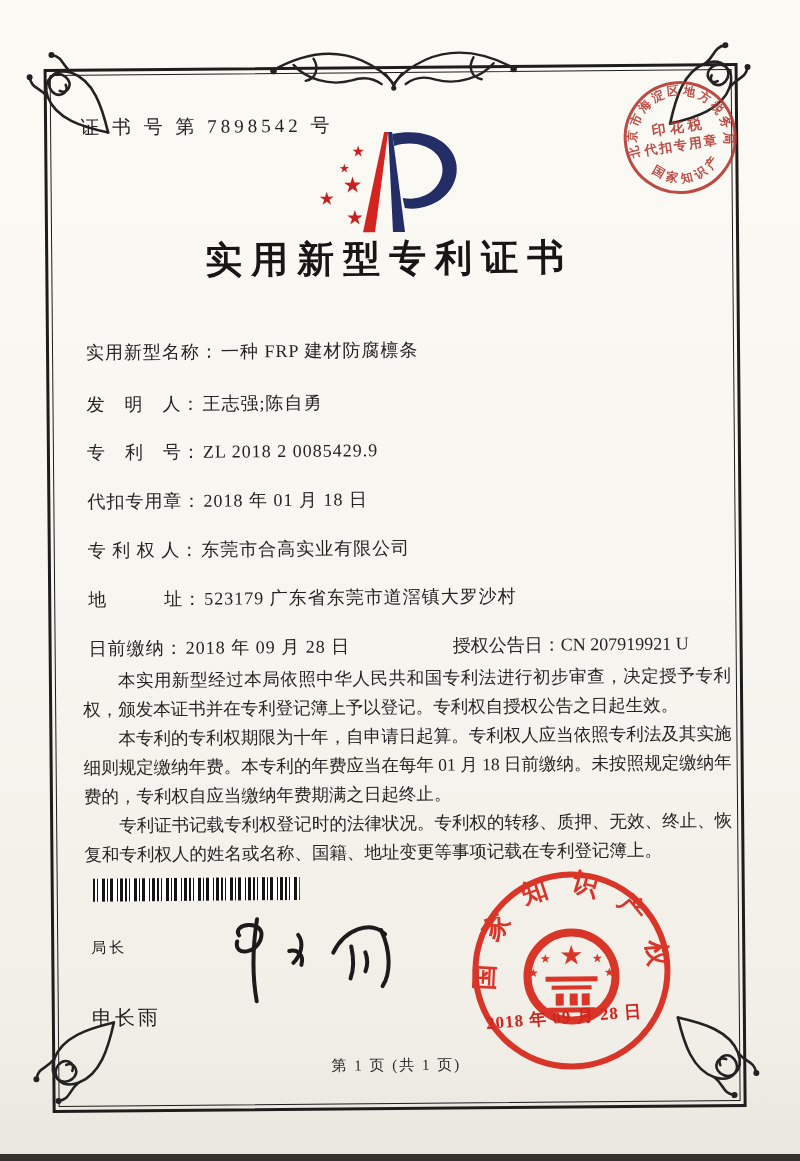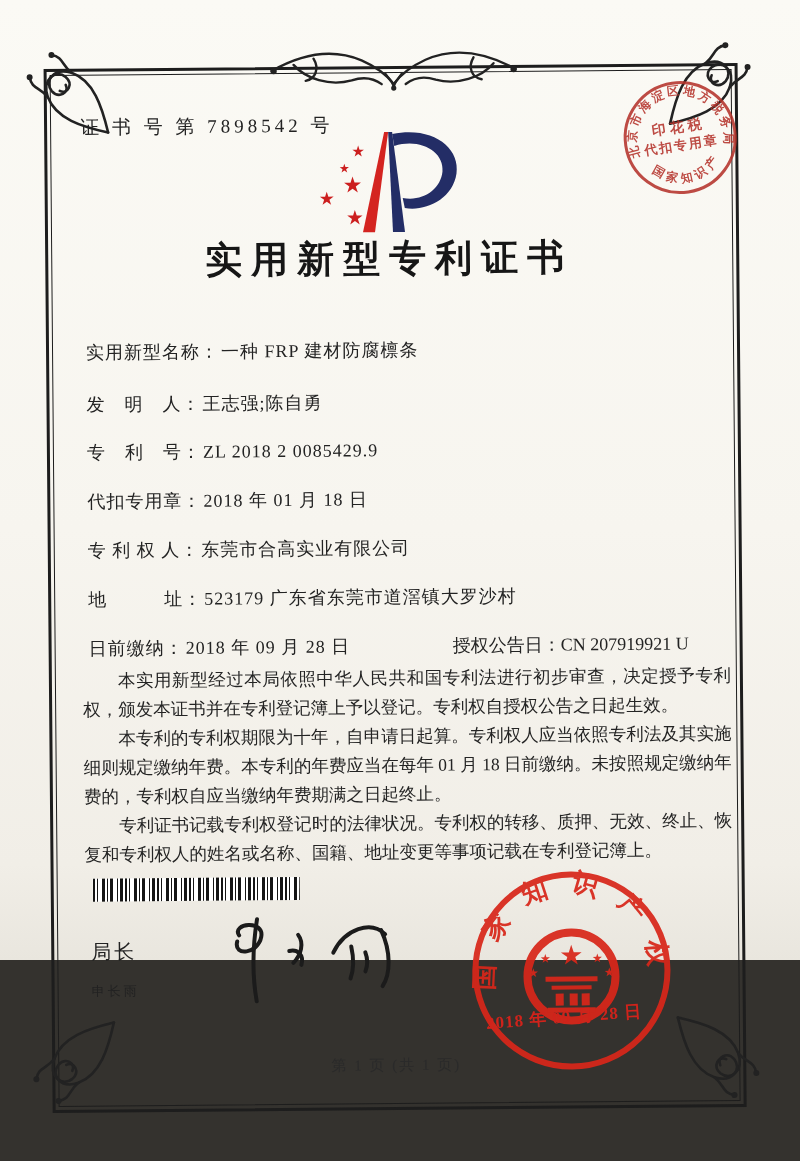--- a/index.html
+++ b/index.html
@@ -2,21 +2,21 @@
 <html><head>
 <meta charset="utf-8">
 <style>
   html,body{margin:0;padding:0;}
   body{
     width:800px;height:1161px;position:relative;overflow:hidden;
     background:#34322e;
     font-family:"Liberation Serif","DejaVu Serif",serif;
   }
   .paper{
-    position:absolute;left:0;top:0;width:800px;height:960px;
+    position:absolute;left:0;top:0;width:800px;height:1154px;
     background:linear-gradient(180deg,#fbfaf5 0%,#f7f5ef 55%,#f1eee7 90%,#e9e6de 100%);
   }
   .tilt{position:absolute;left:0;top:0;width:800px;height:1150px;transform:rotate(-0.5deg);transform-origin:50% 50%;}
   .frame-outer{position:absolute;left:48px;top:66px;width:688px;height:1038px;border:3px solid #1d1d1d;}
   .frame-inner{position:absolute;left:3px;top:3px;right:3px;bottom:3px;border:1px solid #1d1d1d;}
   .cert-no{position:absolute;left:84px;top:112px;font-size:19px;letter-spacing:4px;color:#222;}
   .title{position:absolute;left:0;top:234px;width:784px;text-align:center;font-size:37px;letter-spacing:9px;color:#161616;font-weight:700;}
   .row{position:absolute;left:88px;font-size:18px;color:#232323;white-space:nowrap;}
   .row .lbl{letter-spacing:1px;}
   .row .val{letter-spacing:1px;margin-left:2px;}
@@ -24,22 +24,22 @@
   .body-text{position:absolute;left:82px;top:664px;width:648px;font-size:17.5px;line-height:29px;text-align:justify;color:#242424;}
   .body-text p{margin:0;text-indent:2em;}
   .barcode{
     position:absolute;left:90px;top:876px;width:207px;height:23px;
     background:repeating-linear-gradient(90deg,
       #141414 0 2px,#fff 2px 4px,#141414 4px 5px,#fff 5px 9px,
       #141414 9px 12px,#fff 12px 14px,#141414 14px 15px,#fff 15px 17px,
       #141414 17px 20px,#fff 20px 24px,#141414 24px 25px,#fff 25px 27px,
       #141414 27px 30px,#fff 30px 32px);
   }
-  .director-title{position:absolute;left:88px;top:936px;font-size:20px;letter-spacing:3px;color:#222;}
-  .director-name{position:absolute;left:88px;top:980px;font-size:13px;letter-spacing:3px;color:#222;}
+  .director-title{position:absolute;left:88px;top:936px;font-size:15px;letter-spacing:3px;color:#222;}
+  .director-name{position:absolute;left:88px;top:1002px;font-size:20px;letter-spacing:3px;color:#222;}
   .signature{position:absolute;left:198px;top:908px;}
   .seal{position:absolute;left:458px;top:862px;opacity:0.93;}
   .seal-date{position:absolute;left:482px;top:1006px;width:190px;font-size:17px;letter-spacing:1px;color:#d0231b;transform:rotate(-4deg);font-weight:700;}
   .tax-stamp{position:absolute;left:620px;top:76px;opacity:0.88;transform:rotate(-8deg);}
   .footer{position:absolute;left:0;top:1056px;width:784px;text-align:center;font-size:15px;color:#2a2a2a;letter-spacing:2px;}
   .ornament{position:absolute;color:#222;}
   svg text{font-family:"Liberation Serif","DejaVu Serif",serif;}
 </style>
 </head>
 <body>

